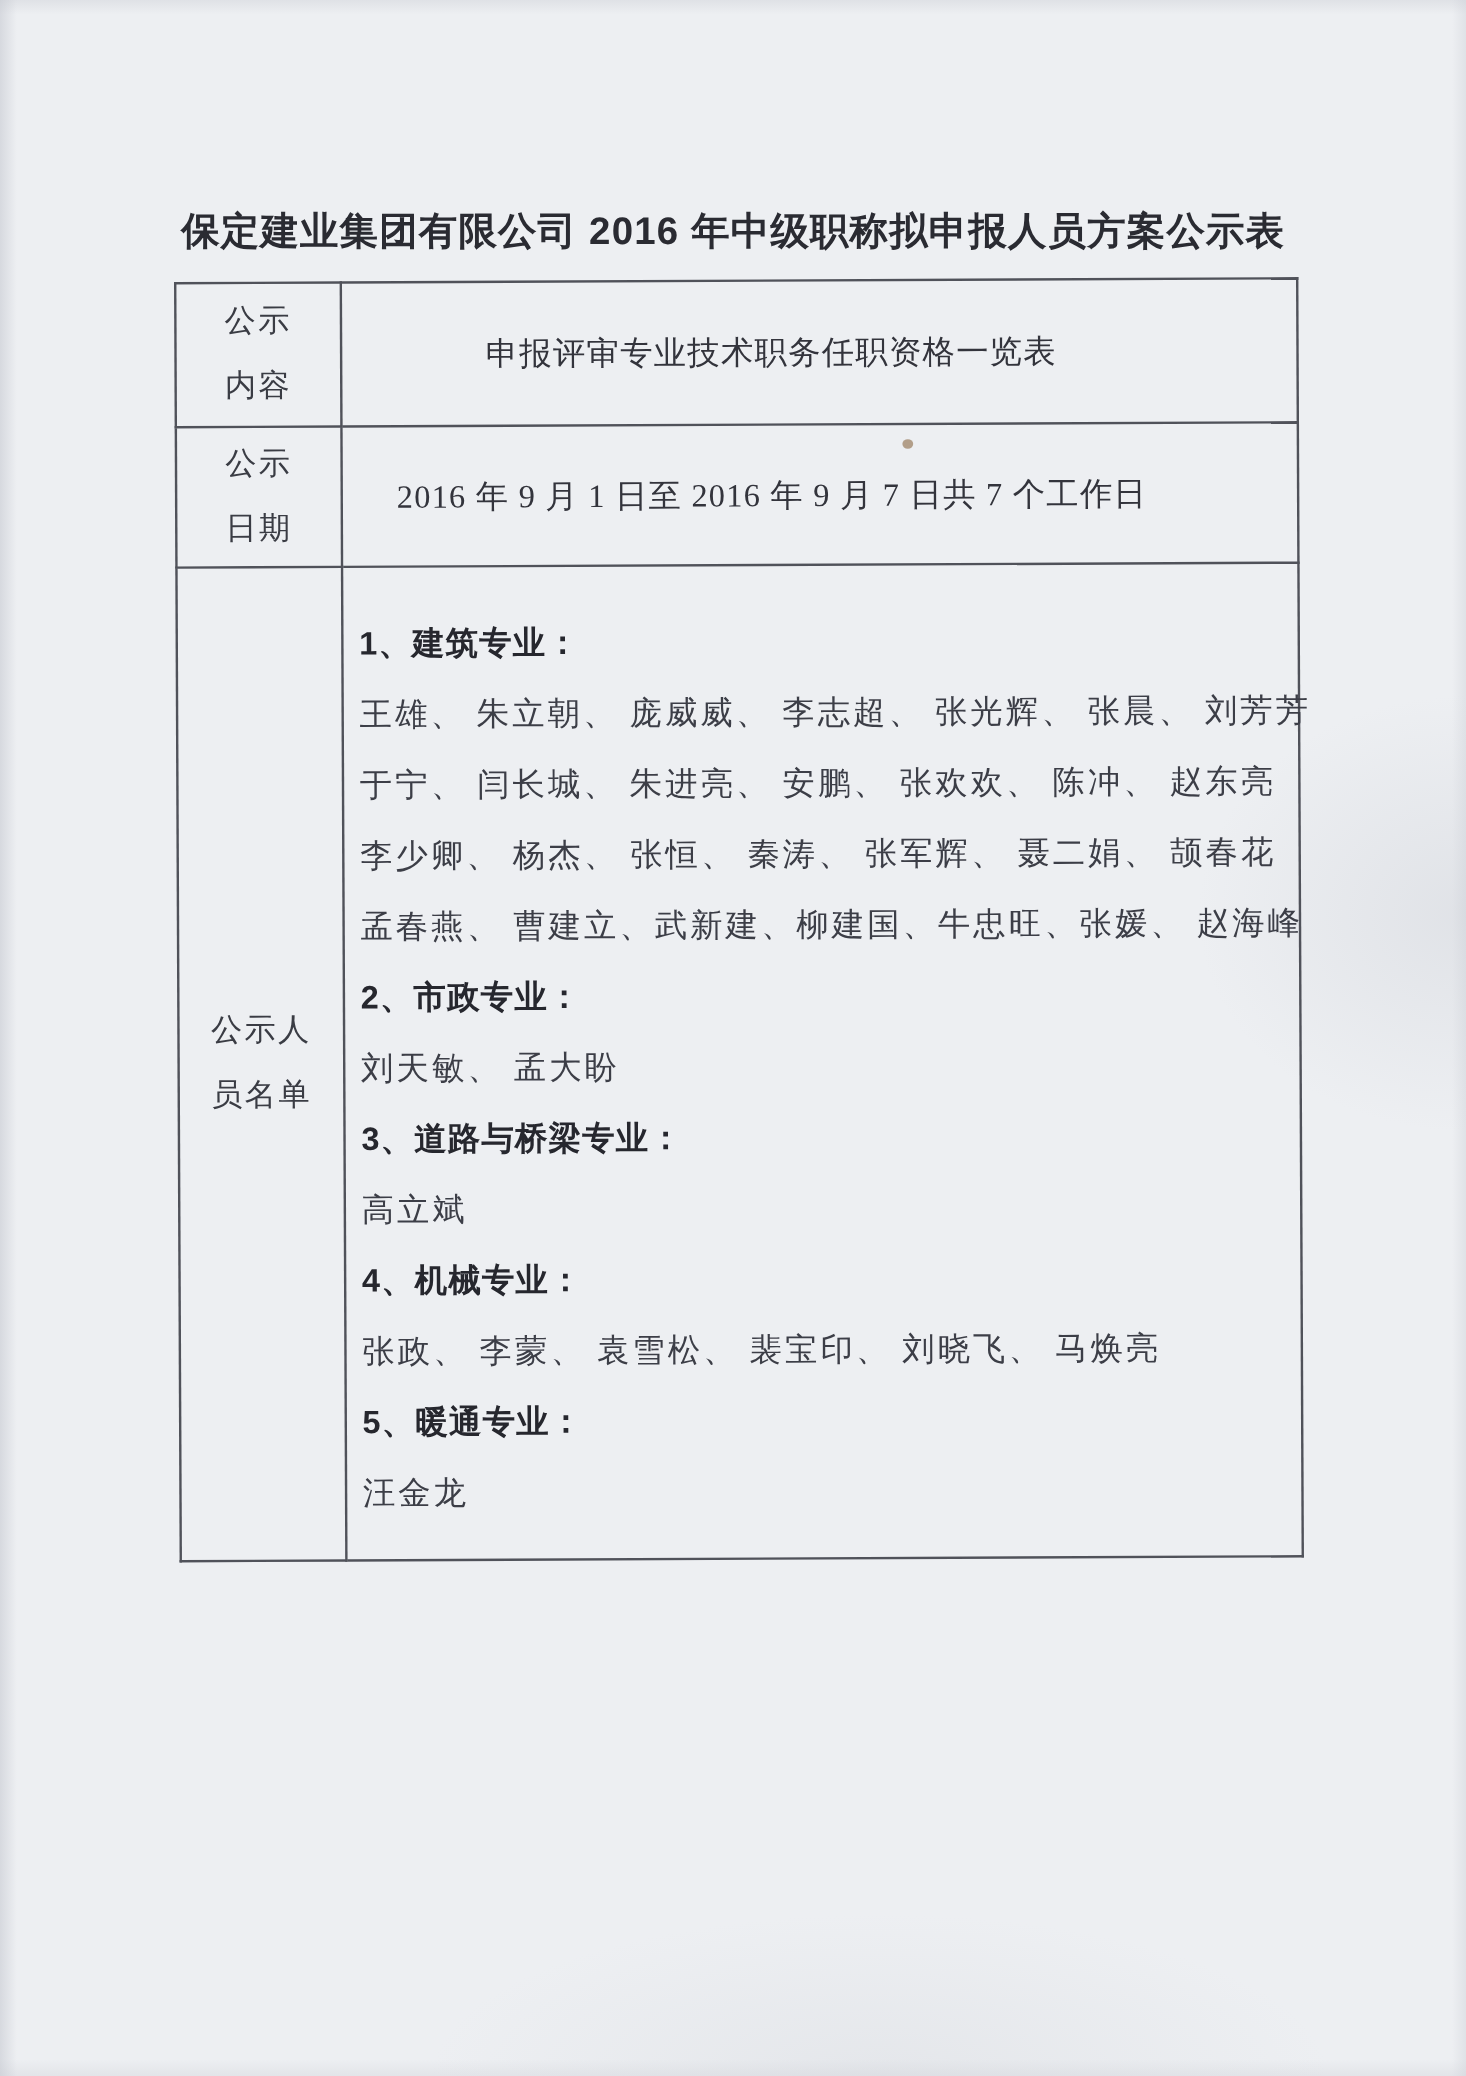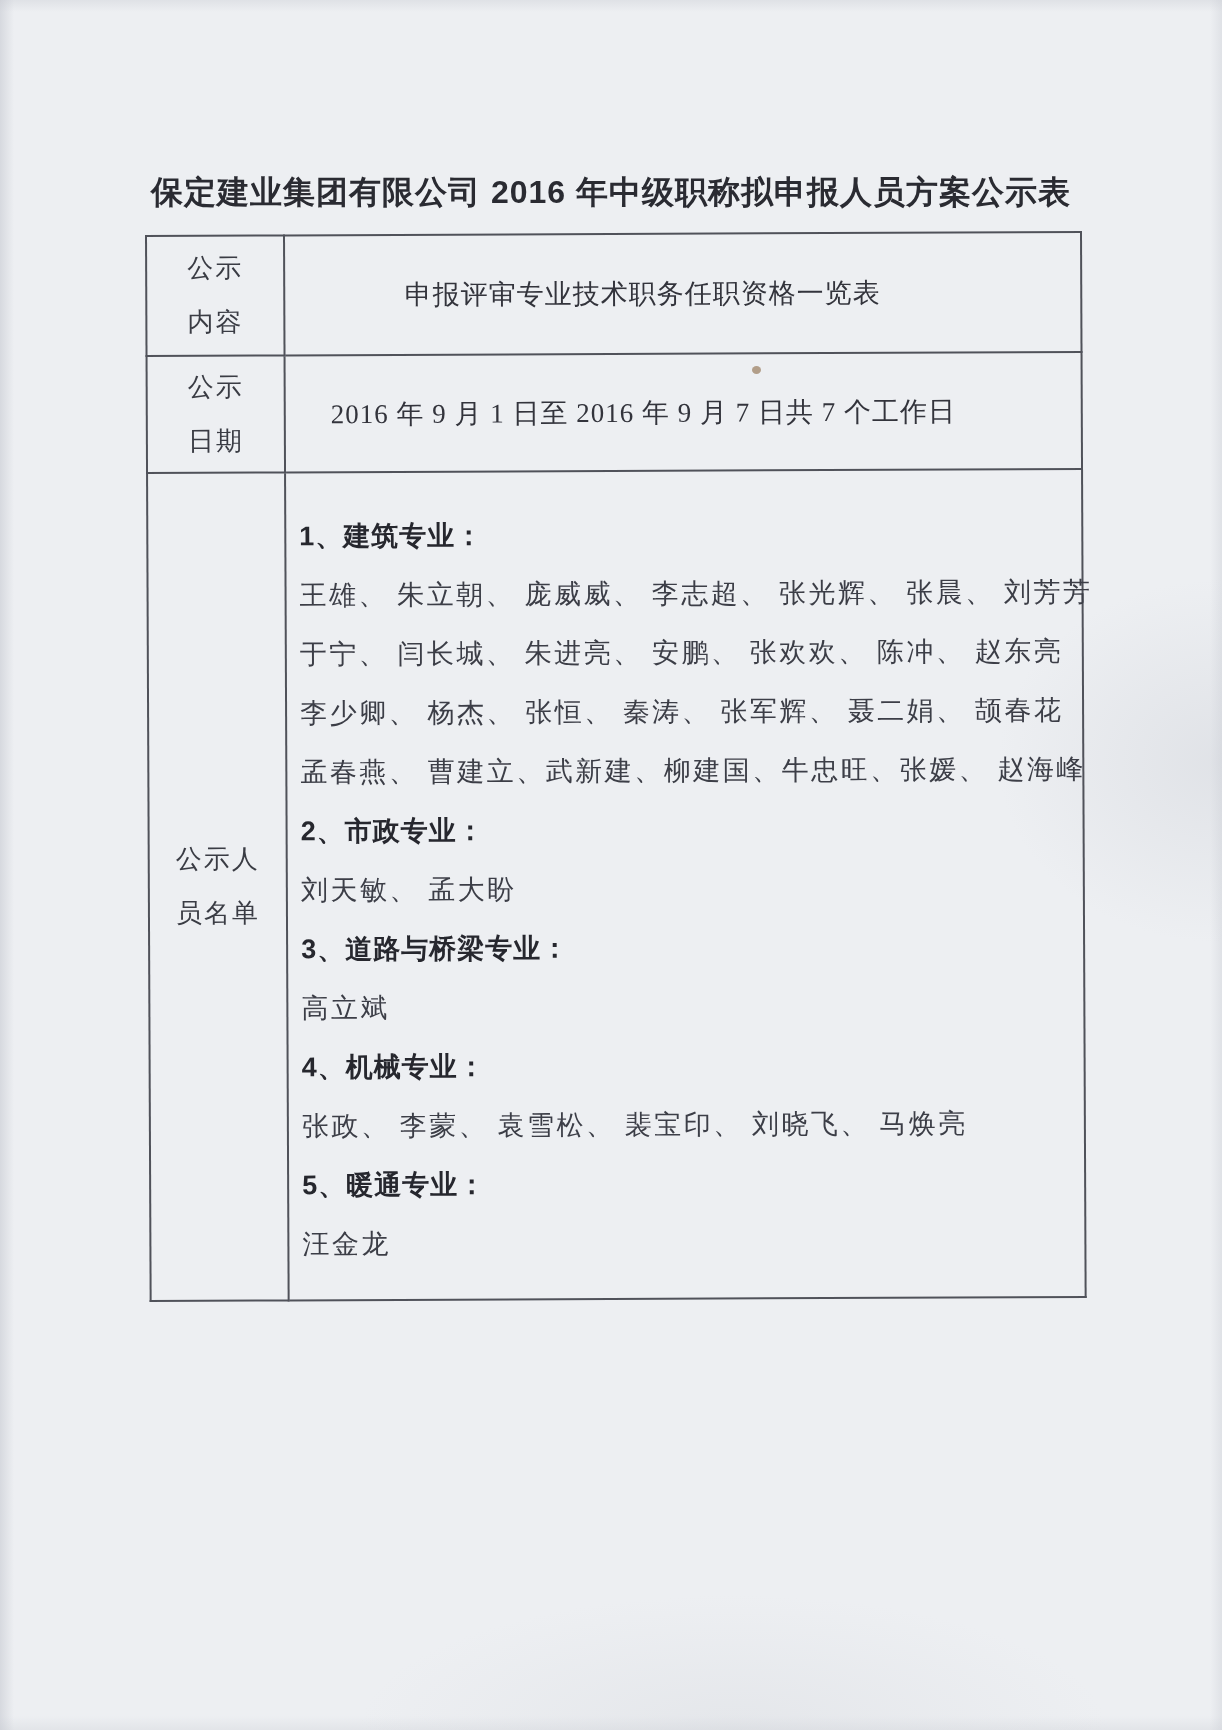--- a/index.html
+++ b/index.html
@@ -63,20 +63,21 @@
   .label-col { width: 138px; }
   .label-cell {
     text-align: center;
     font-size: 26px;
     color: #3a3c44;
   }
   .label-cell .label-line {
     line-height: 54px;
     height: 54px;
     letter-spacing: 2px;
+    font-family: Liberation Mono, monospace;
   }
   tr.row-content td { height: 120px; }
   tr.row-date td { height: 117px; }
   tr.row-personnel td { height: 828px; }
   .content-cell.center-text {
     text-align: center;
     font-size: 27px;
     letter-spacing: 1px;
     color: #33343c;
     padding-right: 90px;

